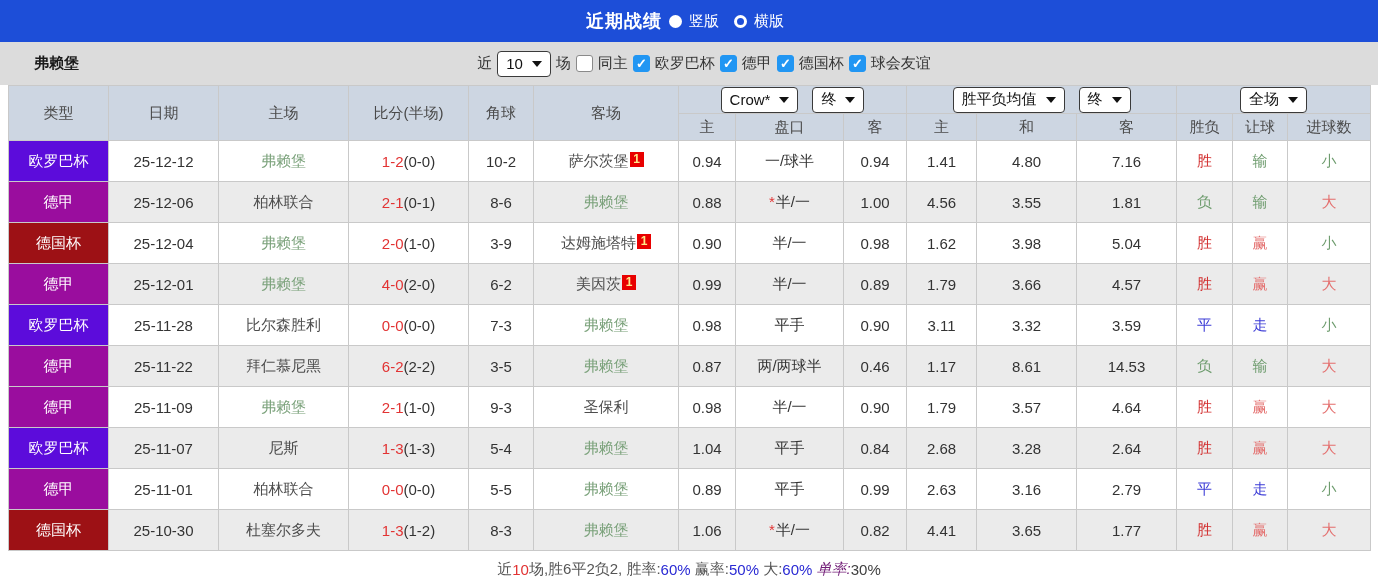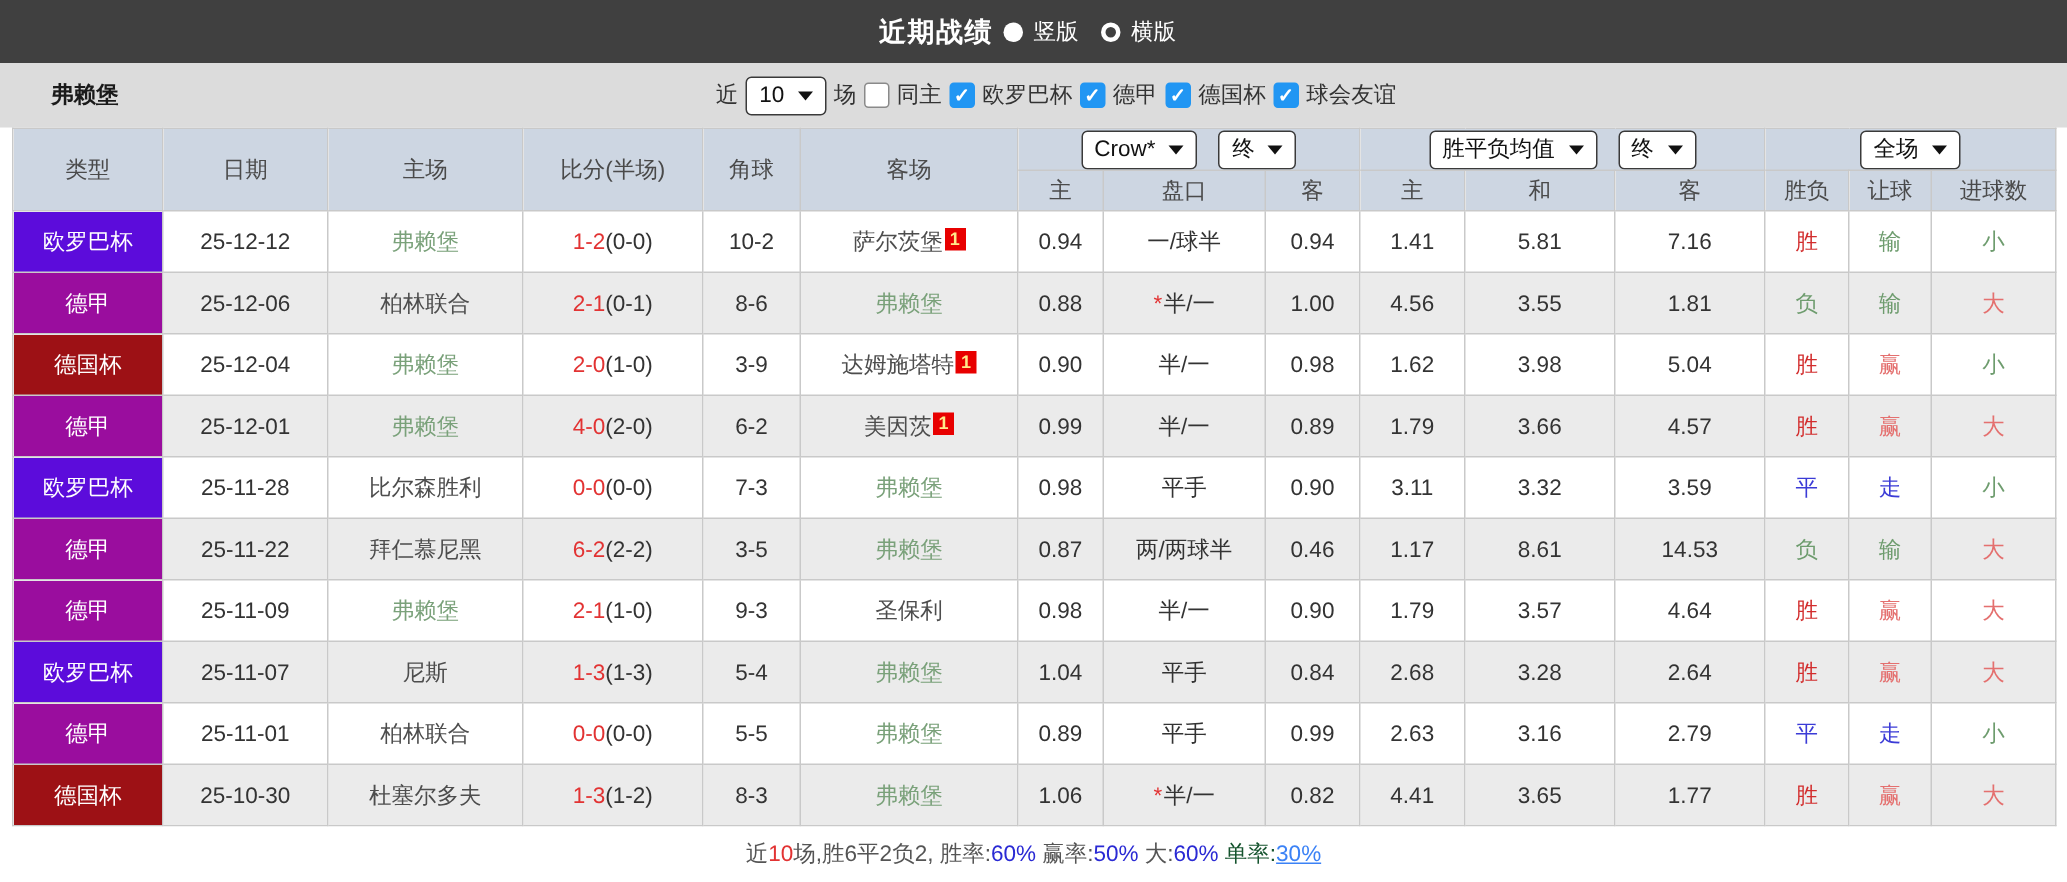--- a/index.html
+++ b/index.html
@@ -5,21 +5,21 @@
   * { box-sizing: border-box; }
   html,body { margin:0; padding:0; }
   body {
     width:1378px; height:588px; overflow:hidden;
     background:#fff;
     font-family:"Liberation Sans", sans-serif;
     color:#333;
   }
   
   .titlebar {
-    height:42px; background:#404040;
+    height:42px; background:#1d4ed8;
     display:flex; align-items:center; justify-content:center; gap:7px;
   }
   .titlebar .title { color:#fff; font-weight:bold; font-size:18px; letter-spacing:1px; }
   .radio { display:inline-block; border-radius:50%; }
   .radio.sel { width:13px; height:13px; background:#fff; }
   .radio.unsel { width:13px; height:13px; border:3px solid #fff; background:transparent; }
   .radio-label { color:#fff; font-size:15px; margin-right:8px; }
   
   .filterbar {
     height:43px; background:#dcdcdc; position:relative;
@@ -186,21 +186,21 @@
         <td class="type" style="background: rgb(92, 12, 219);">欧罗巴杯</td>
         <td>25-12-12</td>
         <td><span class="team fr">弗赖堡</span></td>
         <td><span class="score-main">1-2</span><span class="score-half">(0-0)</span></td>
         <td>10-2</td>
         <td><span class="team">萨尔茨堡</span><span class="badge">1</span></td>
         <td class="odds">0.94</td>
         <td class="odds">一/球半</td>
         <td class="odds">0.94</td>
         <td class="avg">1.41</td>
-        <td class="avg">5.81</td>
+        <td class="avg">4.80</td>
         <td class="avg">7.16</td>
         <td style="color: rgb(210, 45, 45);">胜</td>
         <td style="color: rgb(110, 156, 110);">输</td>
         <td style="color: rgb(110, 156, 110);">小</td>
       </tr>
       <tr class="even">
         <td class="type" style="background: rgb(154, 13, 158);">德甲</td>
         <td>25-12-06</td>
         <td><span class="team">柏林联合</span></td>
         <td><span class="score-main">2-1</span><span class="score-half">(0-1)</span></td>
@@ -358,15 +358,15 @@
 <div class="summary">
     <span style="color: rgb(85, 85, 85);">近</span>
     <span style="color: rgb(226, 51, 51);">10</span>
     <span style="color: rgb(85, 85, 85);">场,胜6平2负2, </span>
     <span style="color: rgb(85, 85, 85);">胜率:</span>
     <span style="color: rgb(42, 42, 212);">60%</span>
     <span style="color: rgb(85, 85, 85);"> 赢率:</span>
     <span style="color: rgb(42, 42, 212);">50%</span>
     <span style="color: rgb(85, 85, 85);"> 大:</span>
     <span style="color: rgb(42, 42, 212);">60%</span>
-    <span style="color: #14532d;"> 单率:</span>
-    <span style="color: #3b82f6; text-decoration: underline;">30%</span>
+    <span style="color: #701a75; font-style: italic;"> 单率:</span>
+    <span style="color: #404040;">30%</span>
   </div>
 
 </body></html>

